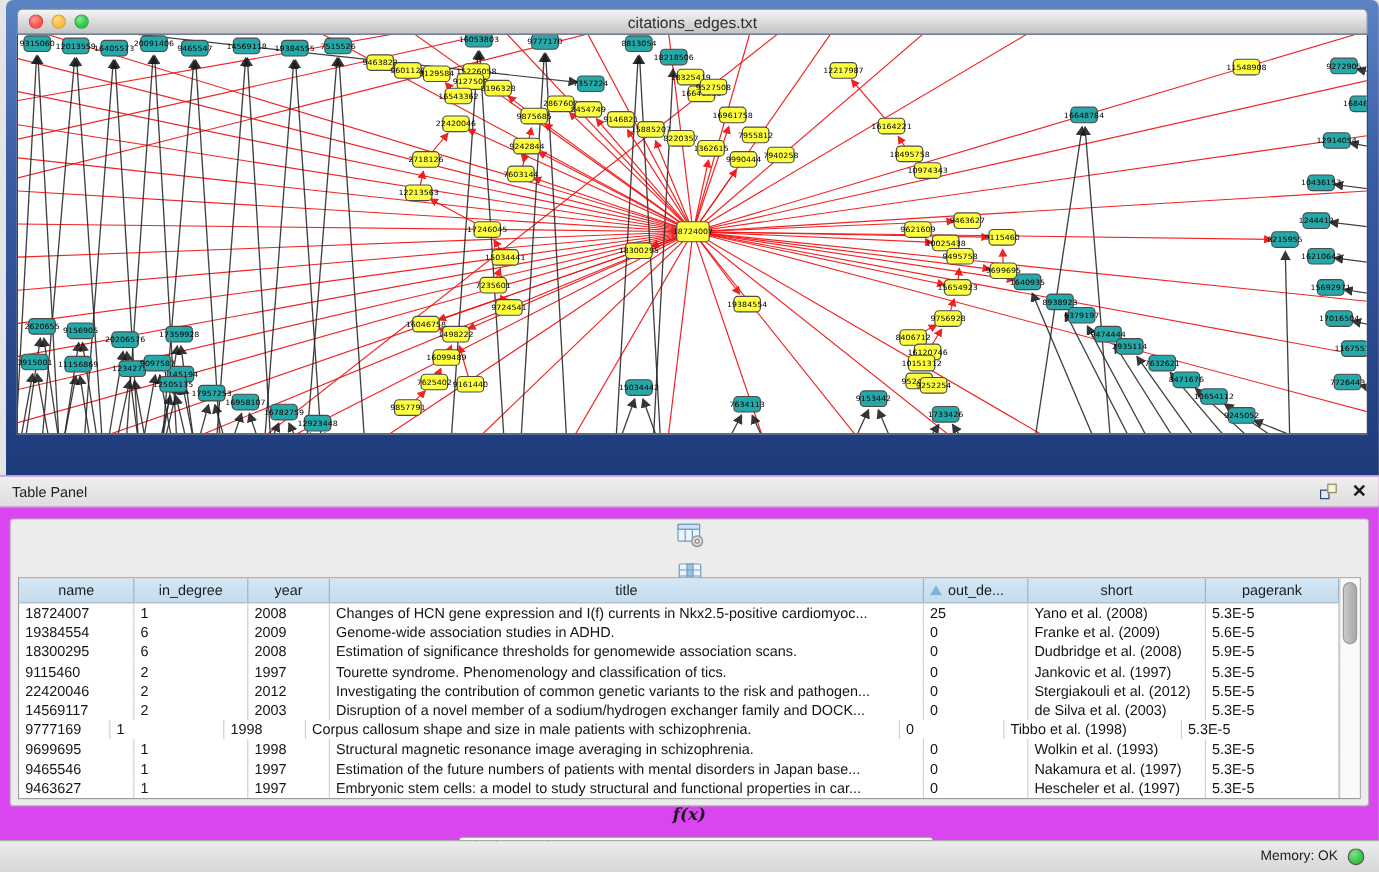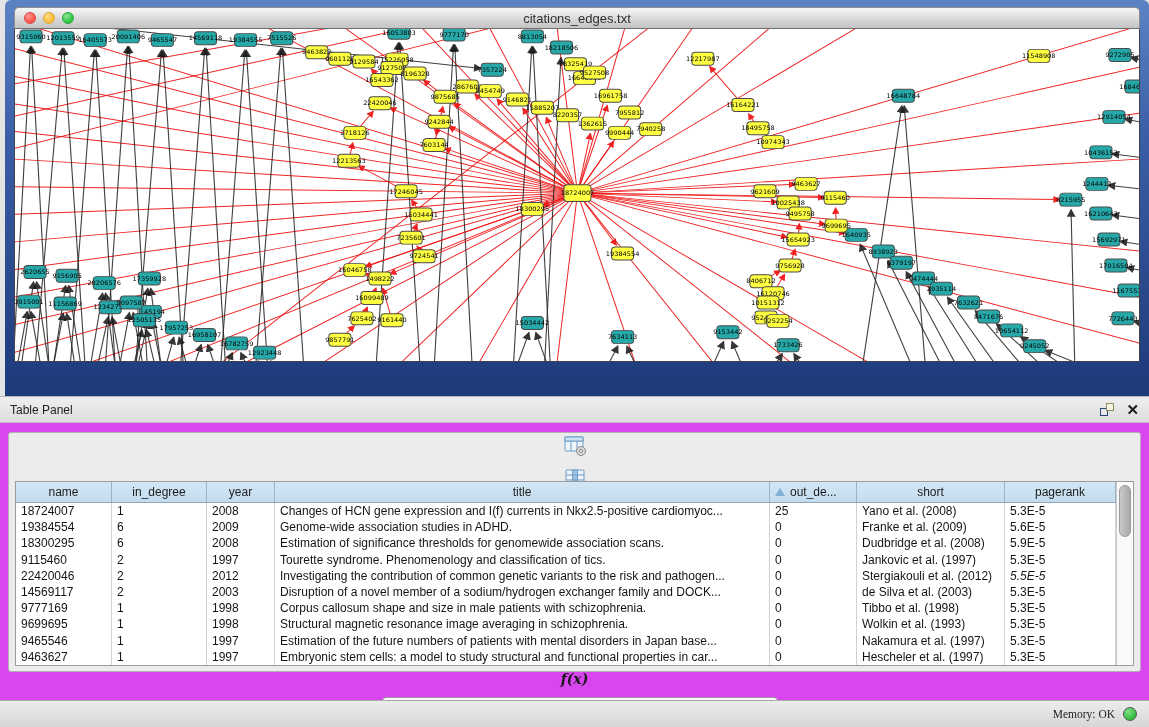--- a/index.html
+++ b/index.html
@@ -64,21 +64,21 @@
   .seg { display:flex; border:1px solid #9a9a9a; border-radius:5px; overflow:hidden; background:#fff;
     box-shadow:0 1px 1px rgba(255,255,255,.7); }
   .seg .tab { font-size:12.5px; padding:3px 14px 4px; color:#111; background:linear-gradient(#ffffff,#f0f0f0);
     border-right:1px solid #b5b5b5; cursor:default; }
   .seg .tab:last-child { border-right:none; }
   .seg .tab.active { background:linear-gradient(#8d8d8d,#6e6e6e); color:#ececec; }
 
   
   .statusbar { position:absolute; left:0; bottom:0; width:1149px; height:27px;
     background:linear-gradient(#ececec,#d6d6d6); border-top:1px solid #a9a9a9;
-    display:flex; align-items:center; justify-content:flex-end; padding:0 12px; gap:8px;font-family:Liberation Serif, serif; }
+    display:flex; align-items:center; justify-content:flex-end; padding:0 12px; gap:8px; }
   .mem-label { font-size:11.5px; color:#222; }
   .mem-dot { width:14px; height:14px; border-radius:50%; background:radial-gradient(circle at 35% 30%,#7fe08a,#35c13e 65%); border:1px solid #55585a; }
 </style>
 </head>
 <body>
 
 <div class="net-window">
   <div class="titlebar">
     <div class="traffic">
       <span class="dot red"></span>
@@ -859,33 +859,33 @@
               <div class="cell" style="width: 148px;">Jankovic et al. (1997)</div>
               <div class="cell" style="width: 100px; flex: 1 1 0%;">5.3E-5</div>
             </div>
             <div class="g-row">
               <div class="cell" style="width: 96px;">22420046</div>
               <div class="cell" style="width: 95px;">2</div>
               <div class="cell" style="width: 68px;">2012</div>
               <div class="cell" style="width: 495px;">Investigating the contribution of common genetic variants to the risk and pathogen...</div>
               <div class="cell" style="width: 87px;">0</div>
               <div class="cell" style="width: 148px;">Stergiakouli et al. (2012)</div>
-              <div class="cell" style="width: 100px; flex: 1 1 0%; font-style: italic;">5.5E-5</div>
+              <div class="cell" style="width: 100px; flex: 1 1 0%;">5.5E-5</div>
             </div>
             <div class="g-row">
               <div class="cell" style="width: 96px;">14569117</div>
               <div class="cell" style="width: 95px;">2</div>
               <div class="cell" style="width: 68px;">2003</div>
               <div class="cell" style="width: 495px;">Disruption of a novel member of a sodium/hydrogen exchanger family and DOCK...</div>
               <div class="cell" style="width: 87px;">0</div>
               <div class="cell" style="width: 148px;">de Silva et al. (2003)</div>
               <div class="cell" style="width: 100px; flex: 1 1 0%;">5.3E-5</div>
             </div>
             <div class="g-row">
-              <div class="cell" style="width: 96px;">9777169</div>
+              <div class="cell" style="width: 76px;">9777169</div>
               <div class="cell" style="width: 95px;">1</div>
               <div class="cell" style="width: 68px;">1998</div>
               <div class="cell" style="width: 495px;">Corpus callosum shape and size in male patients with schizophrenia.</div>
               <div class="cell" style="width: 87px;">0</div>
               <div class="cell" style="width: 148px;">Tibbo et al. (1998)</div>
               <div class="cell" style="width: 100px; flex: 1 1 0%;">5.3E-5</div>
             </div>
             <div class="g-row">
               <div class="cell" style="width: 96px;">9699695</div>
               <div class="cell" style="width: 95px;">1</div>

